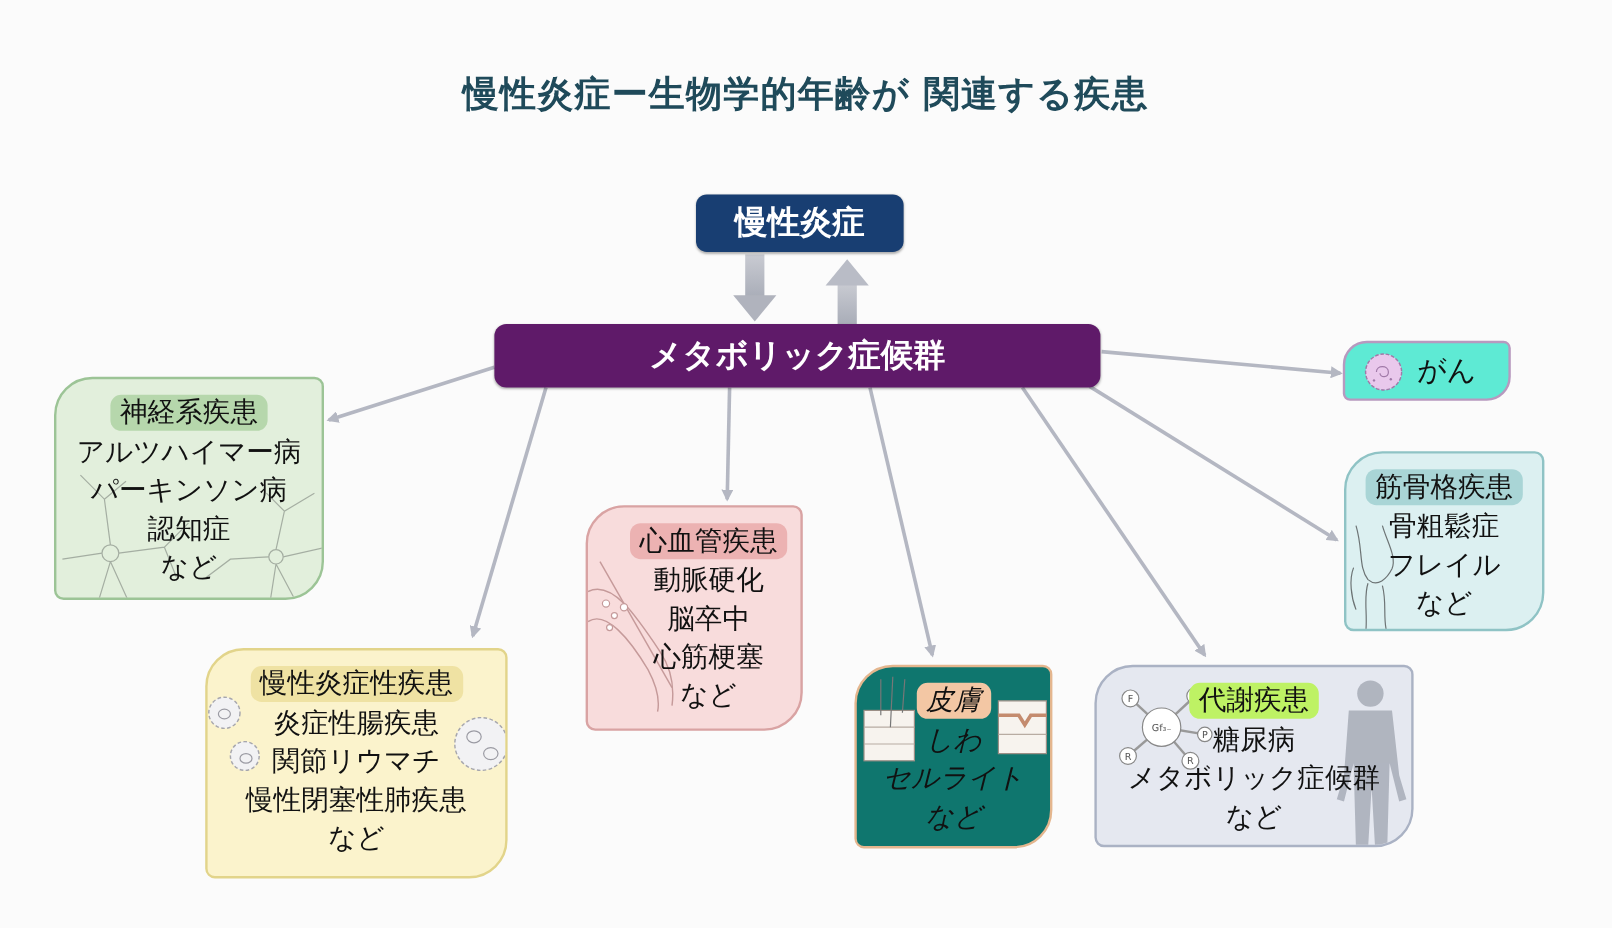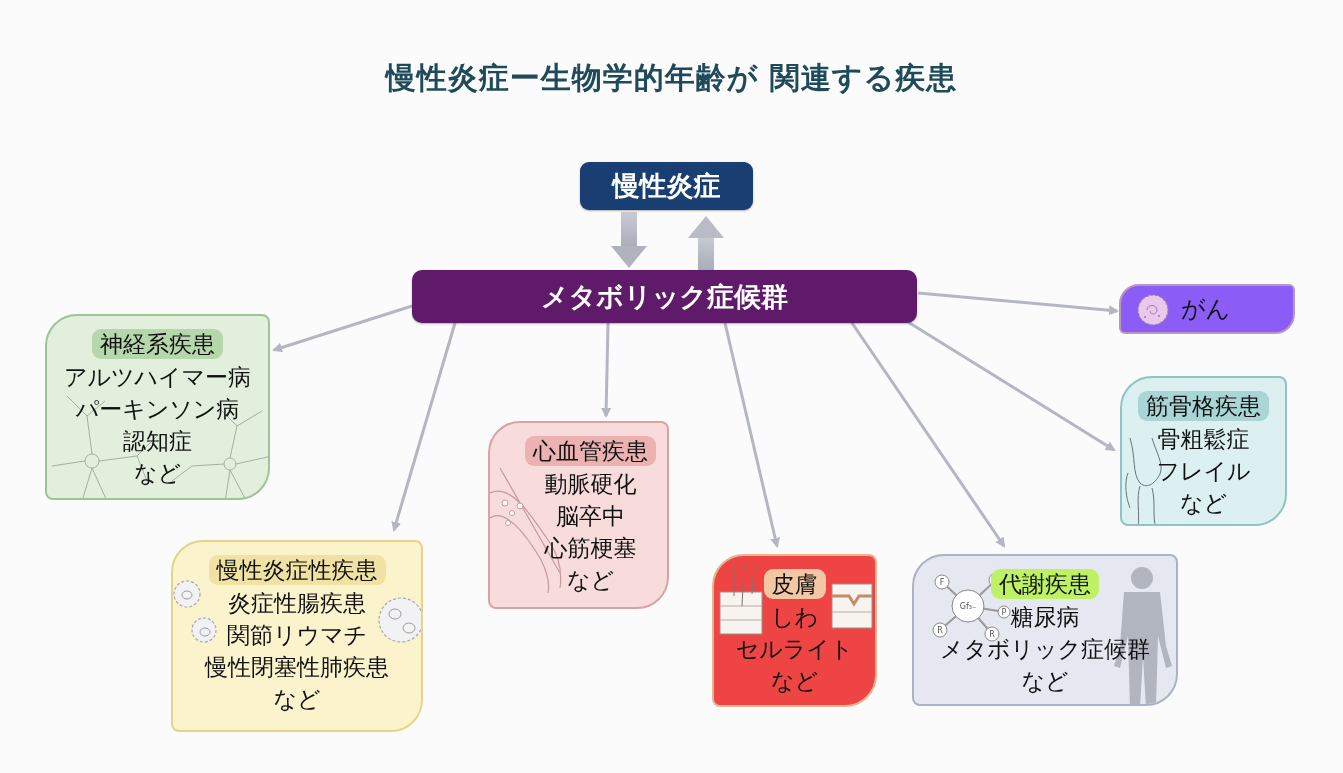--- a/index.html
+++ b/index.html
@@ -34,22 +34,22 @@
     overflow:hidden;
   }
   .box .inner { position:relative; z-index:2; padding-top:12px; }
   .box .head {
     display:inline-block; padding:0 8px; border-radius:9px;
     line-height:30px; margin-bottom:2px;
   }
   .box .line { display:block; }
   .deco { position:absolute; z-index:1; }
   .cancer {
-    position:absolute; left:1119px; top:284px; width:176px; height:50px;
-    box-sizing:border-box; border:2px solid #b799bf; background:#8b5cf6;
+    position:absolute; left:1119px; top:284px; width:140px; height:50px;
+    box-sizing:border-box; border:2px solid #b799bf; background:#5eead4;
     border-radius:20px 6px 20px 6px;
     font-size:24px; line-height:46px;
   }
   .cancer .label { position:absolute; left:60px; top:0; }
 </style>
 </head>
 <body>
 
 <div class="title">慢性炎症ー生物学的年齢が 関連する疾患</div>
 
@@ -141,21 +141,21 @@
   </svg>
   <div class="inner">
     <span class="head" style="background:#ecb2b2">心血管疾患</span>
     <span class="line">動脈硬化</span>
     <span class="line">脳卒中</span>
     <span class="line">心筋梗塞</span>
     <span class="line">など</span>
   </div>
 </div>
 
-<div class="box" style="left:712px;top:554px;width:165px;height:153px;background:#ef4444;border-color:#e4b68e;">
+<div class="box" style="left:712px;top:554px;width:165px;height:153px;background:#0f766e;border-color:#e4b68e;font-style:italic;">
   <svg class="deco" width="165" height="153" style="left:0;top:0">
     <g stroke="#9c8f86" stroke-width="1" fill="#f7f3ee">
       <rect x="6" y="36" width="42" height="42"></rect>
       <path d="M118,28 L158,28 L158,72 L118,72 Z"></path>
     </g>
     <path d="M6,50 L48,50 M6,64 L48,64" stroke="#b8aca2" stroke-width="1"></path>
     <path d="M20,10 L20,40 M30,8 L28,50 M40,10 L38,38" stroke="#777" stroke-width="1"></path>
     <path d="M118,40 L135,40 L140,48 L145,40 L158,40" stroke="#c48b6e" stroke-width="3" fill="none"></path>
     <path d="M118,56 L158,56" stroke="#b8aca2" stroke-width="1"></path>
   </svg>

